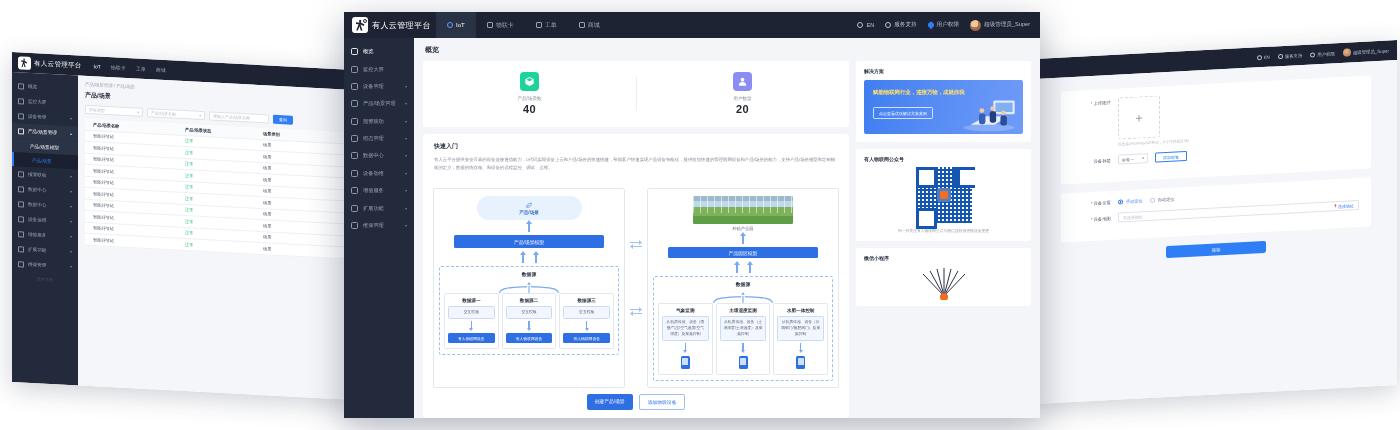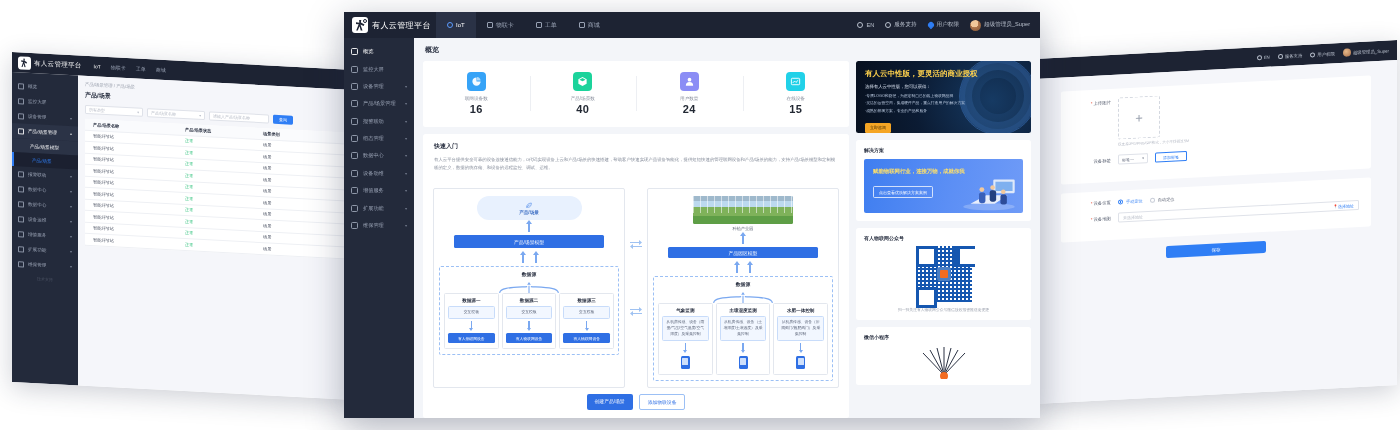--- a/index.html
+++ b/index.html
@@ -610,57 +610,37 @@
         </div>
       </div>
 
     <div class="m-body">
       <div class="m-ptitle">概览</div>
       <div class="m-cols">
         <div class="m-left">
 
           <div class="card stats">
             <div class="stat">
-              <div class="sico" style="background:#36a3f7">
-                <svg viewBox="0 0 24 24" fill="#fff">
-                    <path d="M12 3a9 9 0 1 0 9 9h-9V3z" opacity=".95"></path>
-                    <path d="M13 2v8h8a9 9 0 0 0-8-8z" opacity=".6"></path>
-                  </svg>
-              </div>
-              <div class="slbl">联网设备数</div>
-              <div class="sval">16</div>
-            </div>
-            <div class="stat">
               <div class="sico" style="background:#1bd39b">
                 <svg viewBox="0 0 24 24" fill="#fff">
                     <path d="M12 2 3 7v10l9 5 9-5V7l-9-5zm0 2.3 6.7 3.7L12 11.7 5.3 8 12 4.3z"></path>
                   </svg>
               </div>
               <div class="slbl">产品/场景数</div>
               <div class="sval">40</div>
             </div>
             <div class="stat">
               <div class="sico" style="background:#8b8df5">
                 <svg viewBox="0 0 24 24" fill="#fff">
                     <circle cx="12" cy="8" r="4"></circle>
                     <path d="M4 21a8 8 0 0 1 16 0z"></path>
                   </svg>
               </div>
               <div class="slbl">用户数量</div>
-              <div class="sval">24</div>
-            </div>
-            <div class="stat">
-              <div class="sico" style="background:#21d1e8">
-                <svg viewBox="0 0 24 24" fill="none" stroke="#fff" stroke-width="2">
-                    <rect x="3" y="5" width="18" height="14" rx="2"></rect>
-                    <path d="M6 15l4-4 3 3 5-5"></path>
-                  </svg>
-              </div>
-              <div class="slbl">在线设备</div>
-              <div class="sval">15</div>
+              <div class="sval">20</div>
             </div>
           </div>
 
           <div class="card" style="flex:1; min-height:0; display:flex; flex-direction:column;">
             <div class="qs">
               <h4>快速入门</h4>
               <p>有人云平台提供安全可靠的设备连接通信能力，0代码实现设备上云和产品/场景的快速搭建，帮助客户快速实现产品设备智能化，提供短短快速的管理联网设备和产品/场景的能力，支持产品/场景模型和定制模板的定义，数据的统存储、和设备的远程监控、调试、运维。</p>
             </div>
 
             <div class="flow">
@@ -798,31 +778,20 @@
             </div>
 
             <div class="flow-actions">
               <div class="fa-btn pri">创建产品/场景</div>
               <div class="fa-btn sec">添加物联设备</div>
             </div>
           </div>
         </div>
 
         <div class="m-rightcol">
-          <div class="promo">
-            <div class="rings"></div>
-            <h5>有人云中性版，更灵活的商业授权</h5>
-            <div class="sub">选择有人云中性版，您可以获得：</div>
-            <ul>
-              <li>·专属LOGO和路径，为您定制自己的线上物联网品牌</li>
-              <li>·灵活的运营空间，集成硬件产品，重点打造用户的解决方案</li>
-              <li>·成熟的部署方案，专业的产品和服务</li>
-            </ul>
-            <div style="position:relative;margin-top:4px;display:inline-block;background:#f5a524;color:#3a2500;font-size:4px;border-radius:1.5px;padding:2.4px 5px;">立即咨询</div>
-          </div>
 
           <div class="card sol">
             <div class="h">解决方案</div>
             <div class="ban">
               <div class="t">赋能物联网行业，连接万物，成就你我</div>
               <div class="b">点击查看优质解决方案案例</div>
               <svg class="art" viewBox="0 0 80 56">
                 <ellipse cx="40" cy="50" rx="36" ry="5" fill="rgba(255,255,255,.22)"></ellipse>
                 <path d="M14 46l22-12h30l-18 12z" fill="#e8eefb"></path>
                 <rect x="46" y="12" width="30" height="19" rx="1.5" fill="#dfe9fa"></rect>

